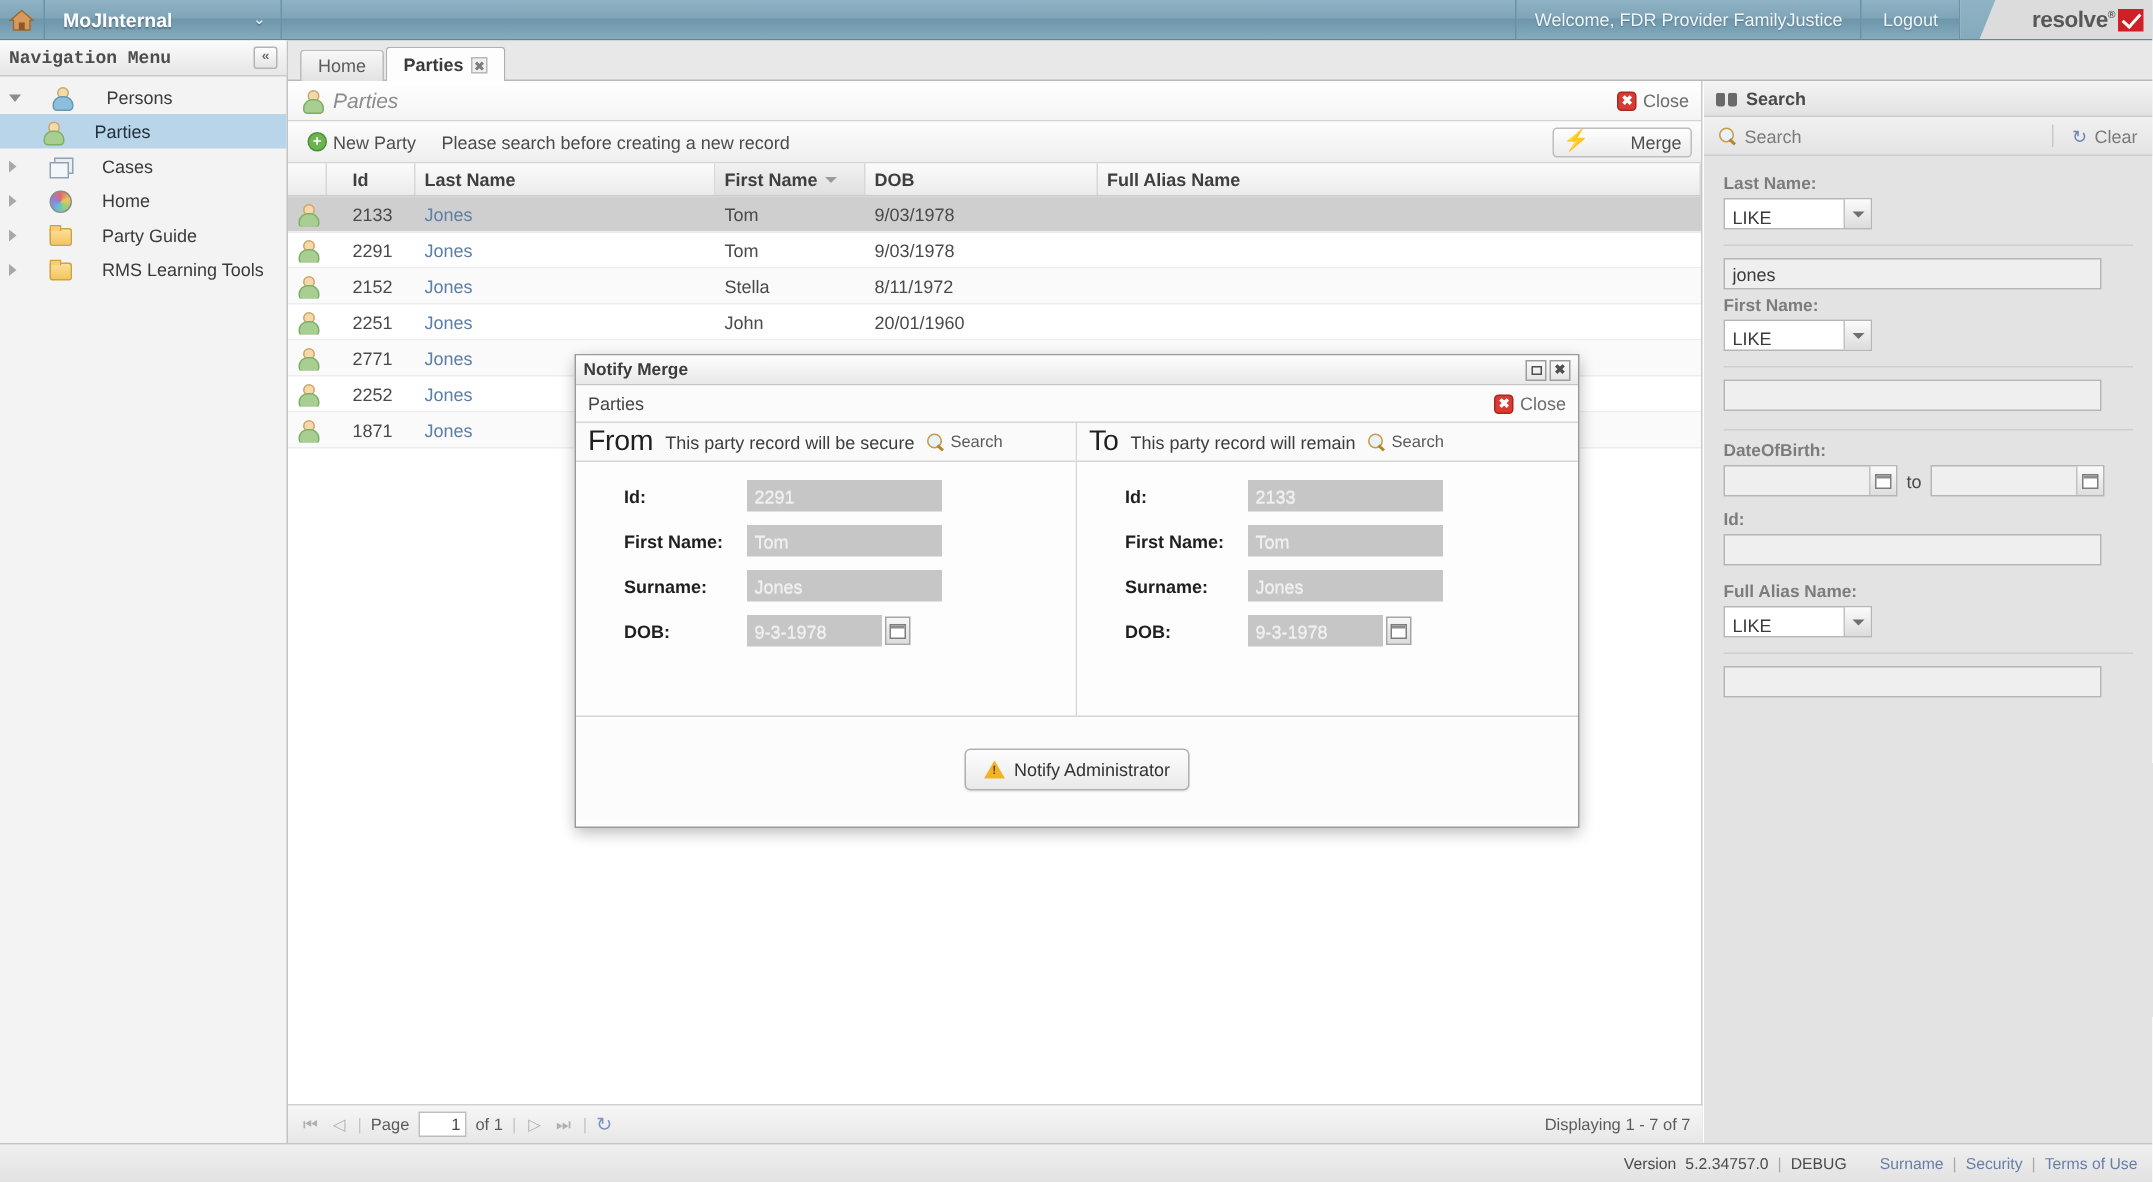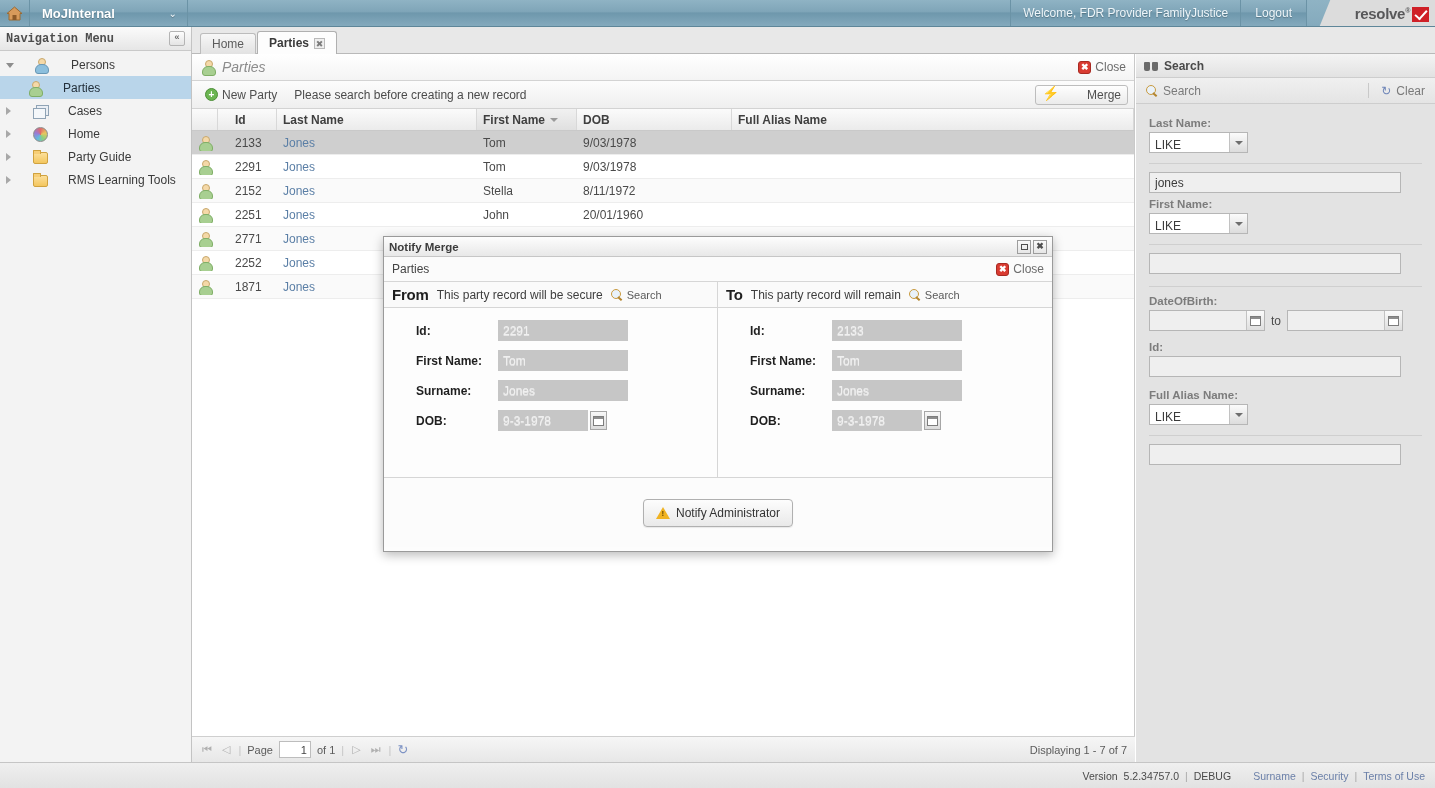--- a/index.html
+++ b/index.html
@@ -321,21 +321,21 @@
     display:flex; align-items:center; padding:0 8px; font-size:12px; color:#444;
   }
   .modal-sub .spacer { flex:1; }
   .modal-cols { display:flex; height:195px; }
   .mcol { width:335px; border-right:1px solid #d6d6d6; }
   .mcol:last-child { border-right:none; }
   .mcol-head {
     height:26px; border-bottom:1px solid #d6d6d6; background:#fafafa;
     display:flex; align-items:center; gap:8px; padding:0 8px;
   }
-  .mc-big { font-size:15px; font-weight:bold; color:#1f1f1f; letter-spacing:-.2px; }
+  .mc-big { font-size:19px; font-weight:normal; color:#1f1f1f; letter-spacing:-.2px; }
   .mc-desc { font-size:12px; color:#3d3d3d; }
   .mc-search { display:flex; align-items:center; gap:4px; font-size:11px; color:#5a5a5a; cursor:pointer; }
   .mcol-body { padding:12px 0 0 0; background:#fdfdfd; height:168px; }
   .mrow { display:flex; align-items:center; margin-bottom:9px; padding-left:32px; }
   .mlabel { width:82px; font-size:12px; font-weight:bold; color:#1f1f1f; }
   .mfield {
     width:130px; height:21px; background:#c6c6c6; border:none;
     padding:0 5px; font-size:12px; color:#f0f0f0;
     display:flex; align-items:center;
     text-shadow:0 1px 0 rgba(255,255,255,.55);

